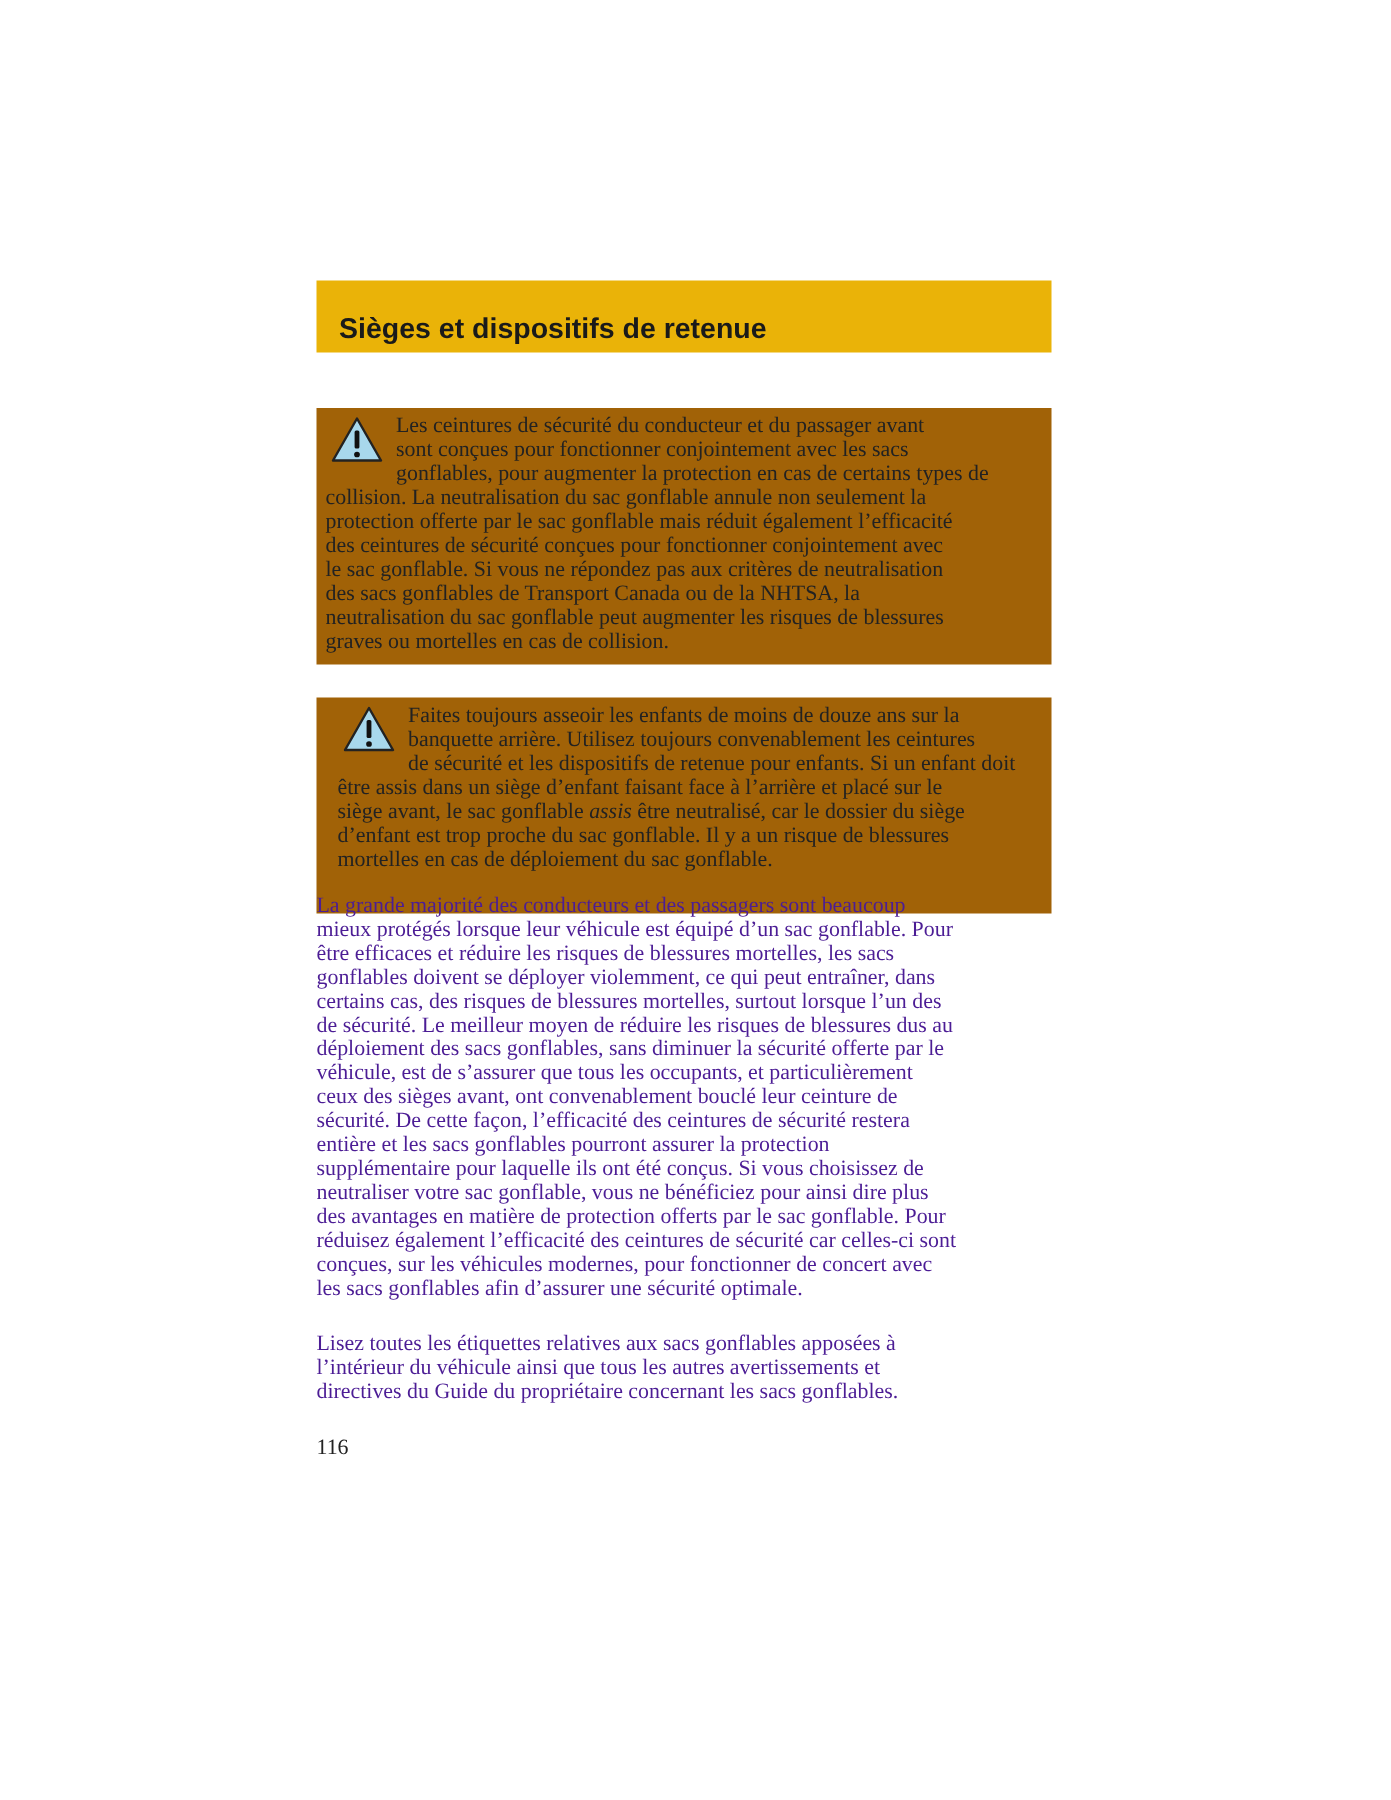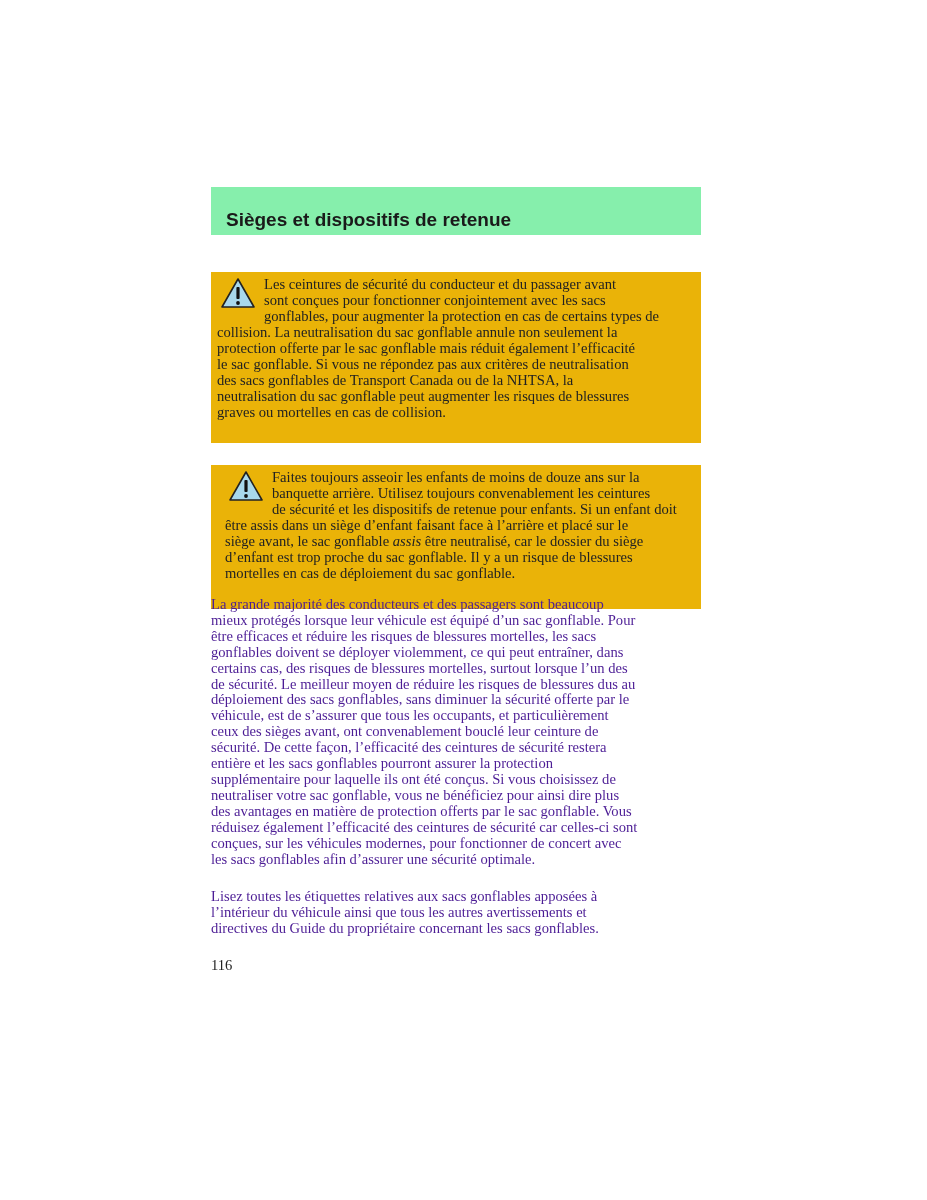--- a/index.html
+++ b/index.html
@@ -1,28 +1,28 @@
 <!DOCTYPE html>
 <html><head>
 <meta charset="utf-8">
 <style>
   html, body { margin: 0; padding: 0; background: #ffffff; }
   body { width: 927px; height: 1200px; position: relative; overflow: hidden; }
   .header-band {
     position: absolute; left: 211px; top: 187px; width: 490px; height: 48px;
-    background: #86efac;
+    background: #eab308;
   }
   .header-title {
     position: absolute; left: 15px; bottom: 4px;
     font-family: "Liberation Sans", sans-serif; font-weight: bold;
     font-size: 19px; color: #1a1a1a; margin: 0; white-space: nowrap;
   }
   .warn-box {
     position: absolute; left: 211px; width: 490px;
-    background: #eab308; box-sizing: border-box;
+    background: #a16207; box-sizing: border-box;
     padding: 4px 8px 4px 6px;
     font-family: "Liberation Serif", serif; font-size: 14.6px; line-height: 16px;
     color: #222;
   }
   .warn-box.w1 { top: 272px; height: 171px; }
   .warn-box.w2 { top: 465px; height: 144px; padding-left: 14px; }
   .warn-icon {
     float: left; width: 36px; height: 32px; margin: 1px 8px 0 3px;
   }
   .warn-text { margin: 0; }
@@ -51,20 +51,21 @@
     <polygon points="18,2 34,30 2,30" fill="#a8d8ec" stroke="#222" stroke-width="1.6" stroke-linejoin="round"></polygon>
     <rect x="16.4" y="10" width="3.2" height="12" rx="1" fill="#111"></rect>
     <circle cx="18" cy="26" r="1.9" fill="#111"></circle>
   </svg>
   <p class="warn-text">
     <span class="line">Les ceintures de sécurité du conducteur et du passager avant</span>
     <span class="line">sont conçues pour fonctionner conjointement avec les sacs</span>
     <span class="line">gonflables, pour augmenter la protection en cas de certains types de</span>
     <span class="line">collision. La neutralisation du sac gonflable annule non seulement la</span>
     <span class="line">protection offerte par le sac gonflable mais réduit également l’efficacité</span>
+    <span class="line">des ceintures de sécurité conçues pour fonctionner conjointement avec</span>
     <span class="line">le sac gonflable. Si vous ne répondez pas aux critères de neutralisation</span>
     <span class="line">des sacs gonflables de Transport Canada ou de la NHTSA, la</span>
     <span class="line">neutralisation du sac gonflable peut augmenter les risques de blessures</span>
     <span class="line">graves ou mortelles en cas de collision.</span>
   </p>
 </div>
 
 <div class="warn-box w2">
   <svg class="warn-icon" viewBox="0 0 36 32">
     <polygon points="18,2 34,30 2,30" fill="#a8d8ec" stroke="#222" stroke-width="1.6" stroke-linejoin="round"></polygon>
@@ -89,21 +90,21 @@
   <span class="line">gonflables doivent se déployer violemment, ce qui peut entraîner, dans</span>
   <span class="line">certains cas, des risques de blessures mortelles, surtout lorsque l’un des</span>
   <span class="line">de sécurité. Le meilleur moyen de réduire les risques de blessures dus au</span>
   <span class="line">déploiement des sacs gonflables, sans diminuer la sécurité offerte par le</span>
   <span class="line">véhicule, est de s’assurer que tous les occupants, et particulièrement</span>
   <span class="line">ceux des sièges avant, ont convenablement bouclé leur ceinture de</span>
   <span class="line">sécurité. De cette façon, l’efficacité des ceintures de sécurité restera</span>
   <span class="line">entière et les sacs gonflables pourront assurer la protection</span>
   <span class="line">supplémentaire pour laquelle ils ont été conçus. Si vous choisissez de</span>
   <span class="line">neutraliser votre sac gonflable, vous ne bénéficiez pour ainsi dire plus</span>
-  <span class="line">des avantages en matière de protection offerts par le sac gonflable. Vous</span>
+  <span class="line">des avantages en matière de protection offerts par le sac gonflable. Pour</span>
   <span class="line">réduisez également l’efficacité des ceintures de sécurité car celles-ci sont</span>
   <span class="line">conçues, sur les véhicules modernes, pour fonctionner de concert avec</span>
   <span class="line">les sacs gonflables afin d’assurer une sécurité optimale.</span>
 </p>
 
 <p class="body-text p2">
   <span class="line">Lisez toutes les étiquettes relatives aux sacs gonflables apposées à</span>
   <span class="line">l’intérieur du véhicule ainsi que tous les autres avertissements et</span>
   <span class="line">directives du Guide du propriétaire concernant les sacs gonflables.</span>
 </p>

